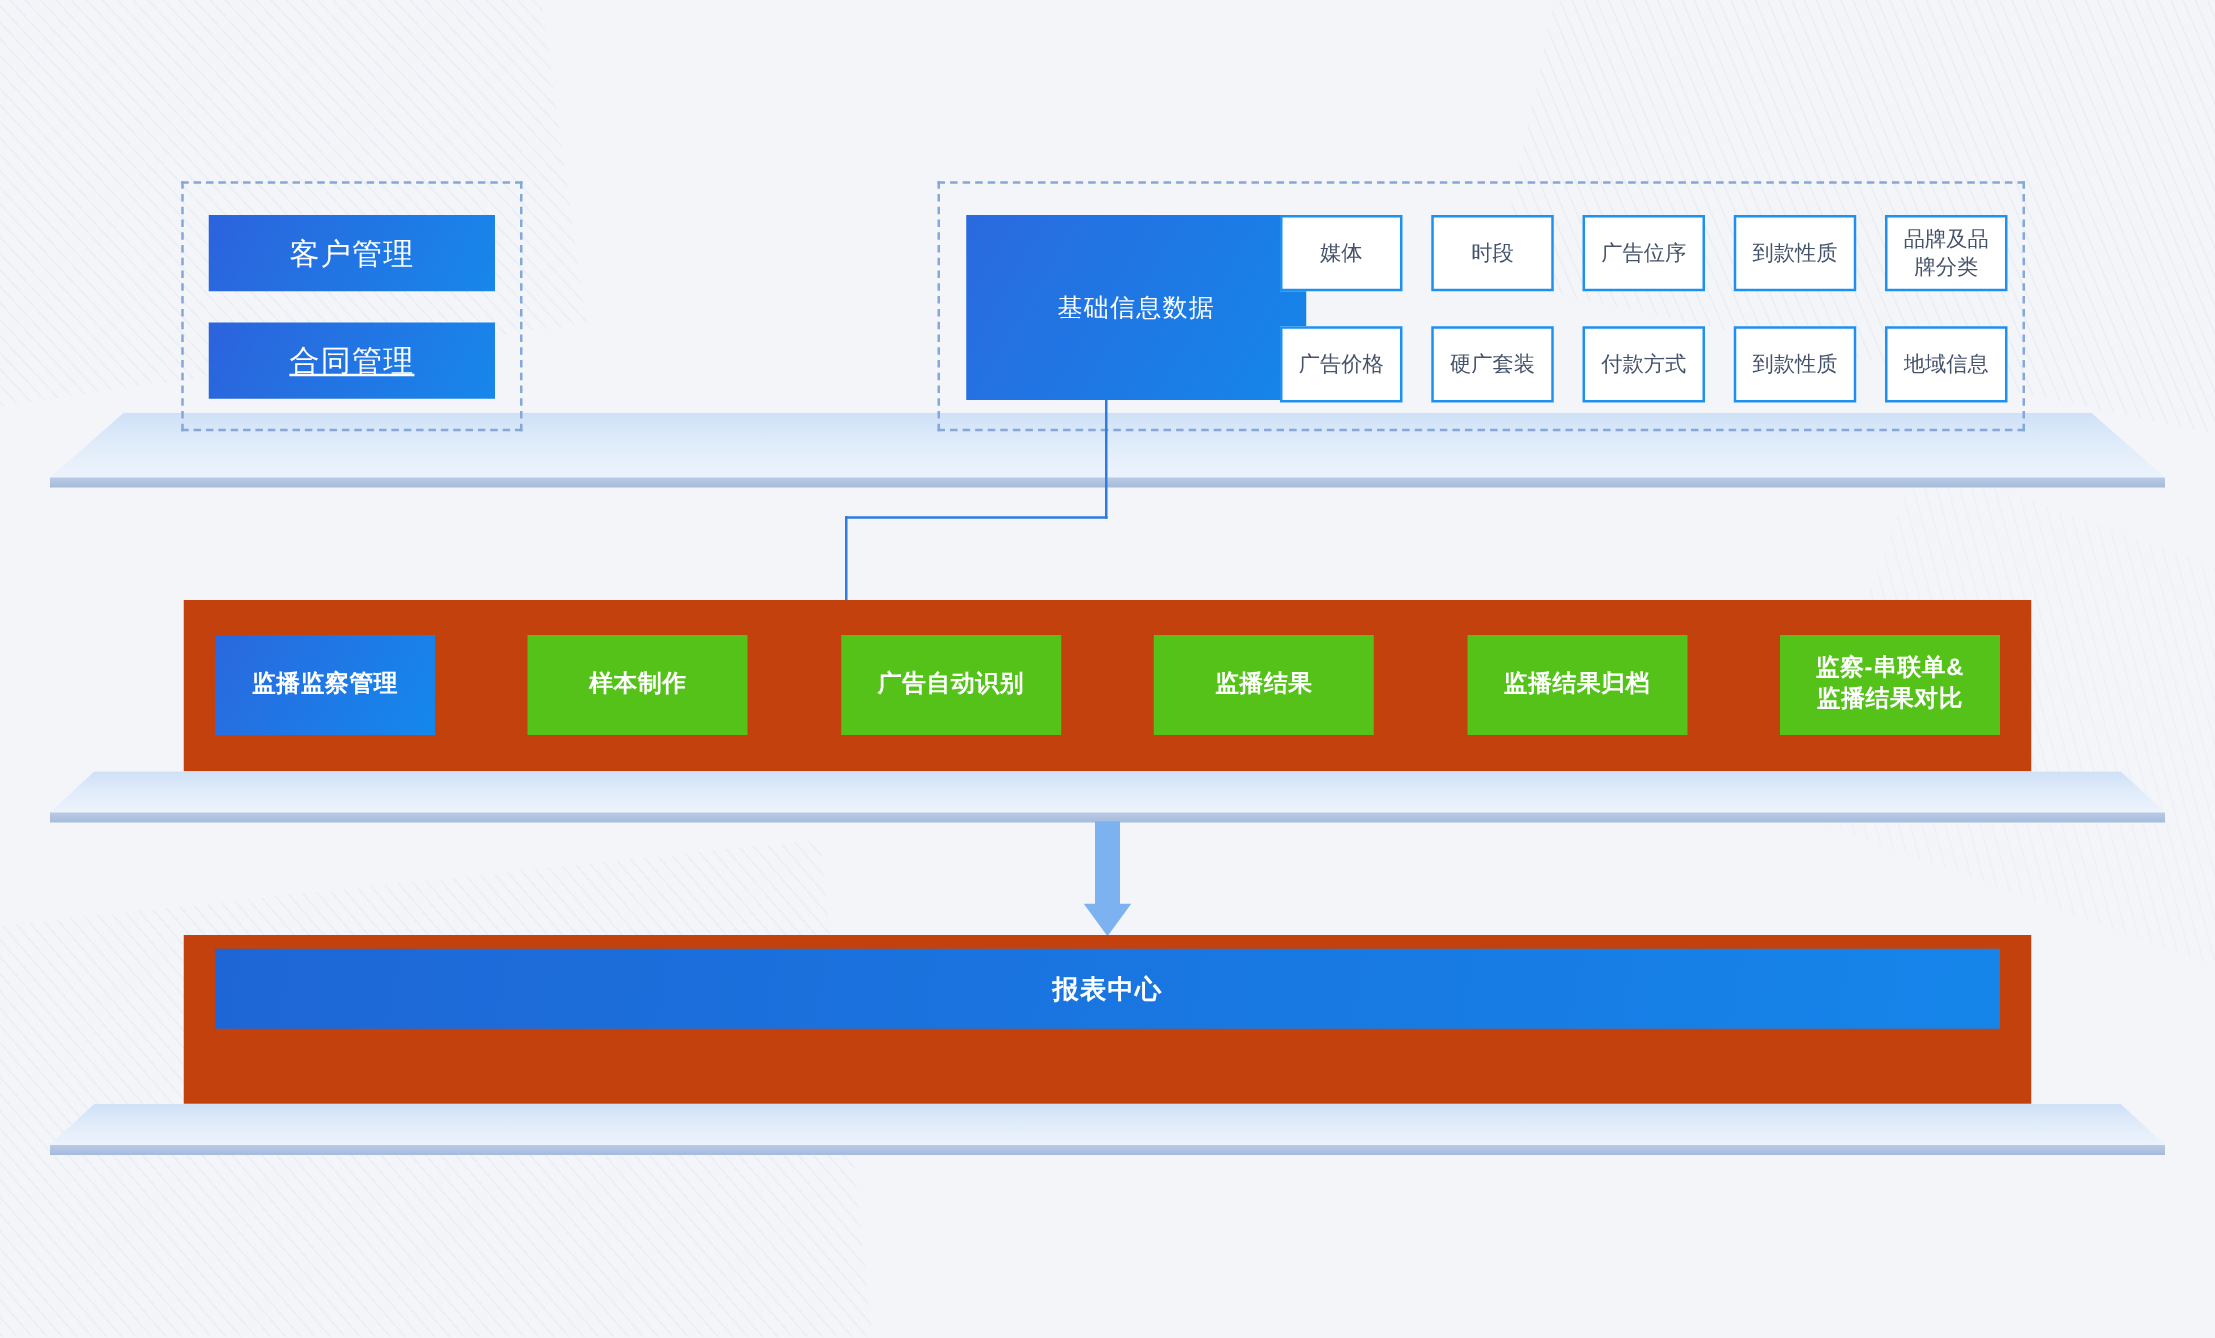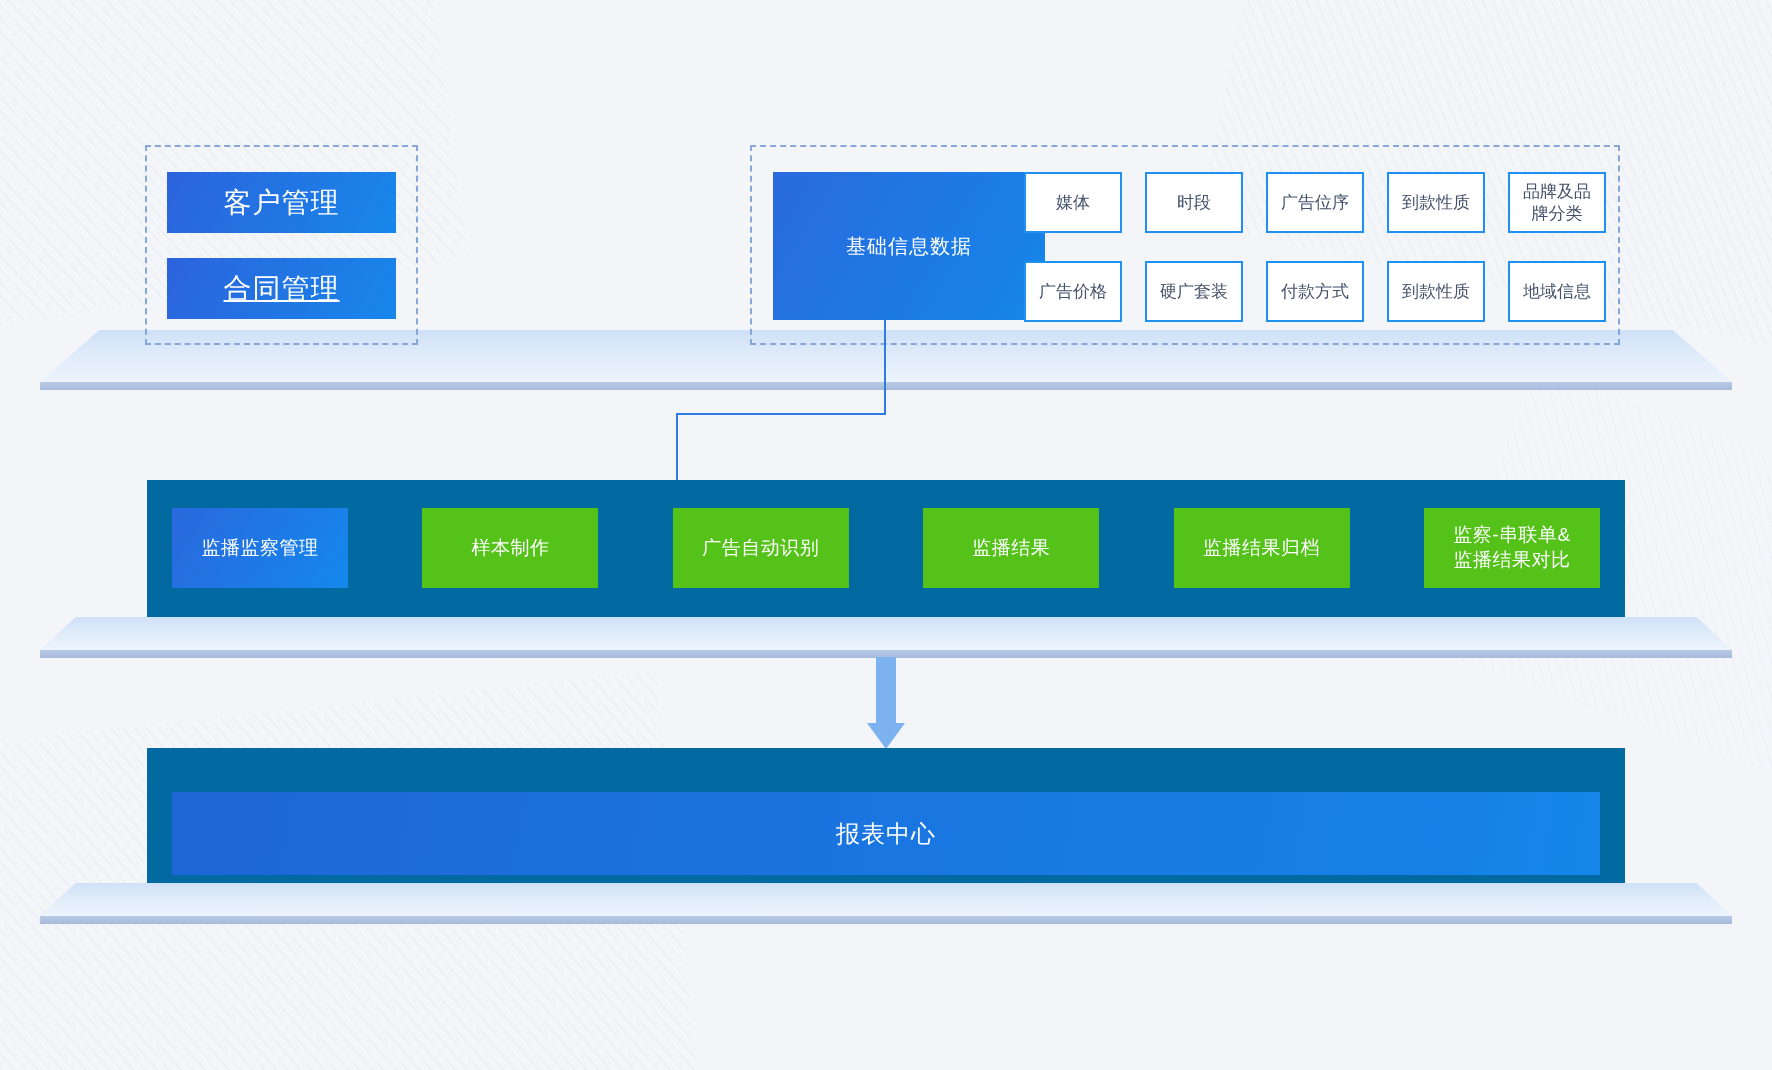--- a/index.html
+++ b/index.html
@@ -52,21 +52,21 @@
   }
   .g1 { left: 145px; width: 273px; }
   .g2 { left: 451px; width: 267px; }
   .g3 { left: 750px; width: 870px; }
 
   
   .btn {
     position: absolute;
     display: flex; align-items: center; justify-content: center;
     background: linear-gradient(115deg, #2c63dc 0%, #1787eb 100%);
-    color: #fff; font-size: 28px; letter-spacing: 1px;
+    color: #fff; font-size: 24px; letter-spacing: 1px;
     text-align: center;
   }
   .g1 .btn, .g2 .btn { left: 20px; width: 229px; height: 61px; }
   .btn.b1 { top: 25px; }
   .btn.b2 { top: 111px; text-decoration: underline; }
 
   .main-box {
     position: absolute; left: 21px; top: 25px; width: 272px; height: 148px;
     background: linear-gradient(120deg, #2a6adf 0%, #1486ea 100%);
     color: #fff; font-size: 20px; letter-spacing: 1px;
@@ -90,21 +90,21 @@
   .c-v1 { left: 884px; top: 320px; width: 2px; height: 95px; }
   .c-h  { left: 676px; top: 413px; width: 210px; height: 2px; }
   .c-v2 { left: 676px; top: 413px; width: 2px; height: 84px; }
   .c-head {
     position: absolute; left: 669px; top: 496px; width: 0; height: 0;
     border-left: 8px solid transparent; border-right: 8px solid transparent;
     border-top: 13px solid #2e7ce0;
   }
 
   
-  .card { position: absolute; background: #0369a1; }
+  .card { position: absolute; background: #c2410c; font-weight: bold; }
   .card-mid { left: 147px; top: 480px; width: 1478px; height: 137px; }
   .modules {
     position: absolute; left: 25px; top: 28px; width: 1428px; height: 80px;
     display: flex; justify-content: space-between;
   }
   .module {
     width: 176px; height: 80px;
     background: #55c21a;
     color: #fff; font-size: 19px; letter-spacing: .5px;
     display: flex; align-items: center; justify-content: center;
@@ -116,23 +116,23 @@
   .flow-shaft { position: absolute; left: 876px; top: 657px; width: 20px; height: 67px; background: #7db2f1; }
   .flow-head {
     position: absolute; left: 867px; top: 723px; width: 0; height: 0;
     border-left: 19px solid transparent; border-right: 19px solid transparent;
     border-top: 26px solid #7db2f1;
   }
 
   
   .card-bot { left: 147px; top: 748px; width: 1478px; height: 135px; }
   .report-bar {
-    position: absolute; left: 25px; top: 44px; width: 1428px; height: 83px;
+    position: absolute; left: 25px; top: 11px; width: 1428px; height: 64px;
     background: linear-gradient(100deg, #1e66d6 0%, #1585ea 100%);
-    color: #fff; font-size: 24px; letter-spacing: 1px;
+    color: #fff; font-size: 21px; letter-spacing: 1px;
     display: flex; align-items: center; justify-content: center;
   }
 </style>
 </head>
 <body>
 
 <div class="stage">
 
   <div class="tex t-tl"></div>
   <div class="tex t-tr"></div>

